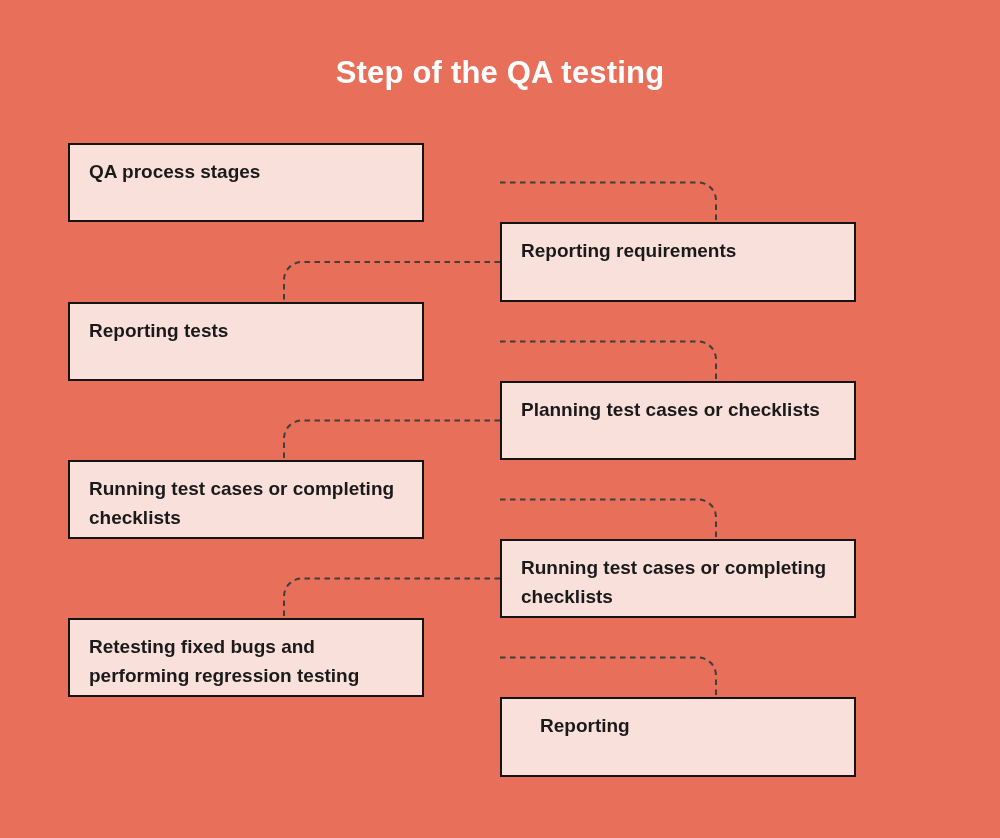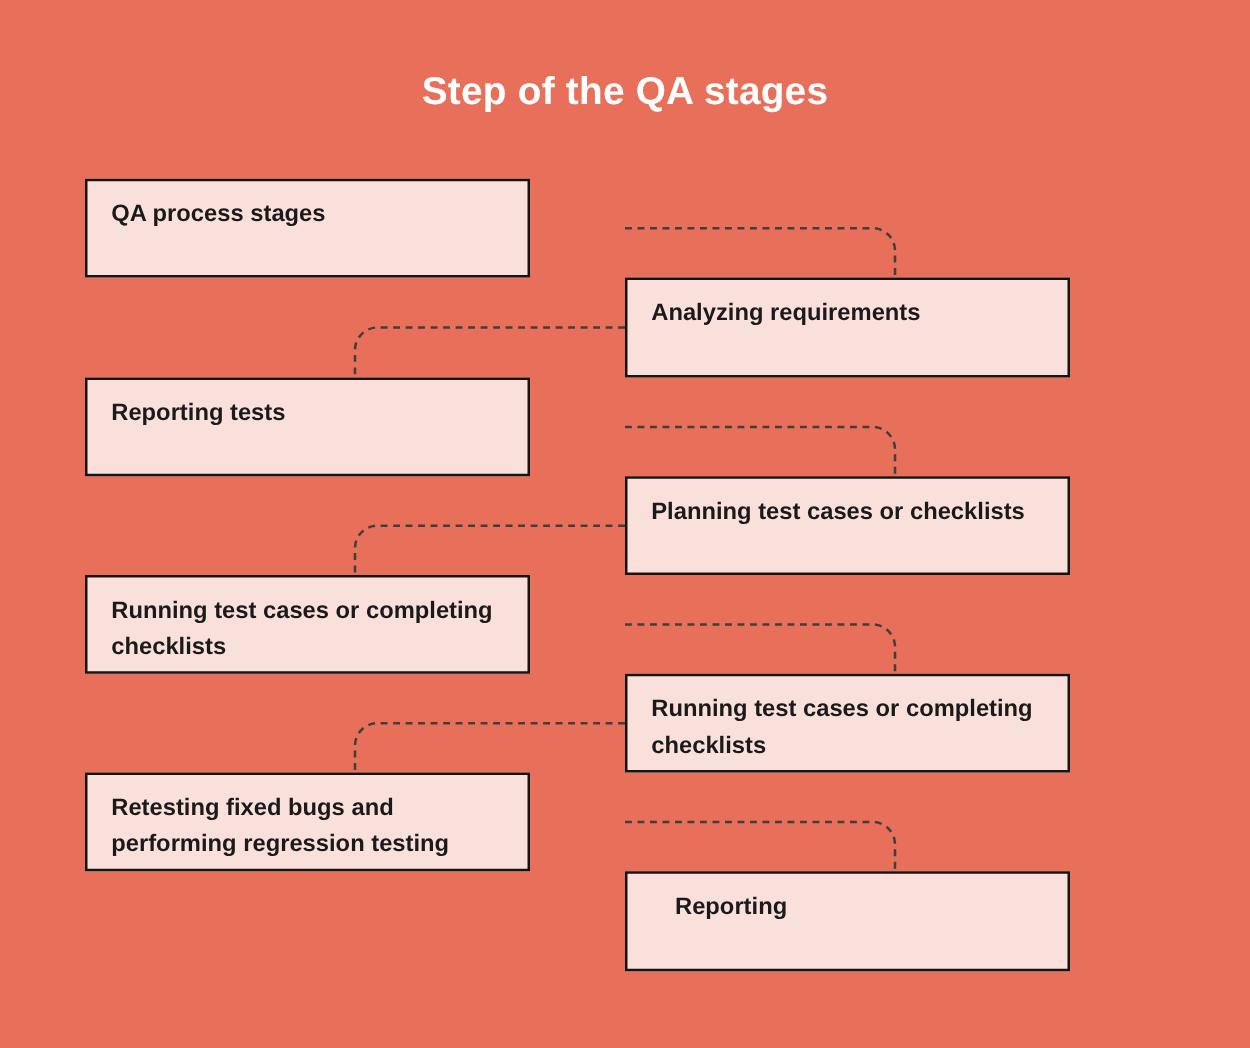--- a/index.html
+++ b/index.html
@@ -55,38 +55,38 @@
     font-size: 19px;
     font-weight: 700;
     line-height: 29px;
   }
   .box.left  { left: 68px; }
   .box.right { left: 500px; }
 </style>
 </head>
 <body>
 
-<div class="title">Step of the QA stages</div>
+<div class="title">Step of the QA testing</div>
 
 <svg class="connectors" width="1000" height="838" viewBox="0 0 1000 838" aria-hidden="true">
   <path d="M500 182.5 H698 A18 18 0 0 1 716 200.5 V222"></path>
   <path d="M500 262 H302 A18 18 0 0 0 284 280 V302"></path>
   <path d="M500 341.5 H698 A18 18 0 0 1 716 359.5 V381"></path>
   <path d="M500 420.5 H302 A18 18 0 0 0 284 438.5 V460"></path>
   <path d="M500 499.5 H698 A18 18 0 0 1 716 517.5 V539"></path>
   <path d="M500 578.5 H302 A18 18 0 0 0 284 596.5 V618"></path>
   <path d="M500 657.5 H698 A18 18 0 0 1 716 675.5 V697"></path>
 </svg>
 
 <div class="box left" style="top:143px; height:79px;">
   <span>QA process stages</span>
 </div>
 
 <div class="box right" style="top:222px; height:80px;">
-  <span>Analyzing requirements</span>
+  <span>Reporting requirements</span>
 </div>
 
 <div class="box left" style="top:302px; height:79px;">
   <span>Reporting tests</span>
 </div>
 
 <div class="box right" style="top:381px; height:79px;">
   <span>Planning test cases or checklists</span>
 </div>
 

